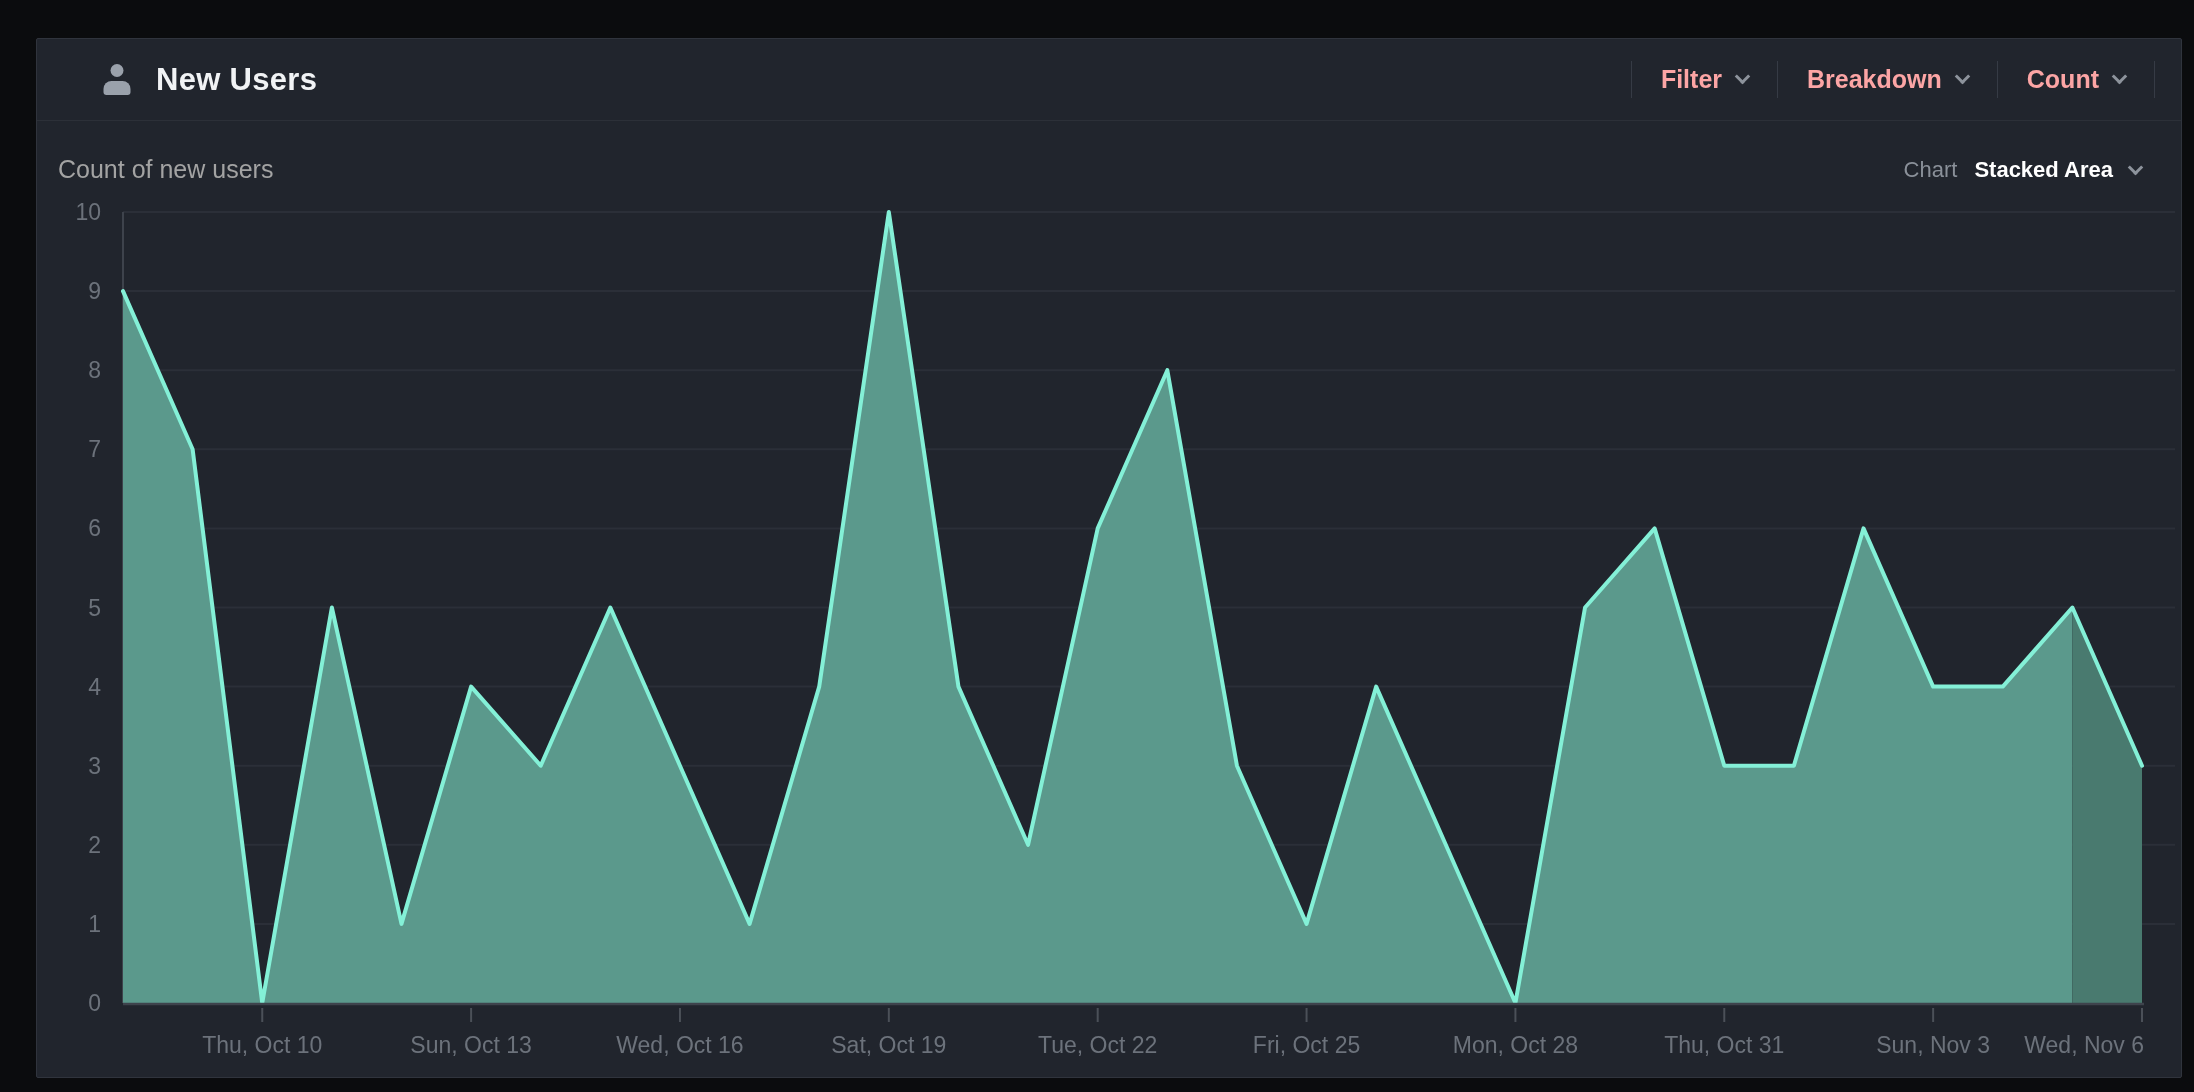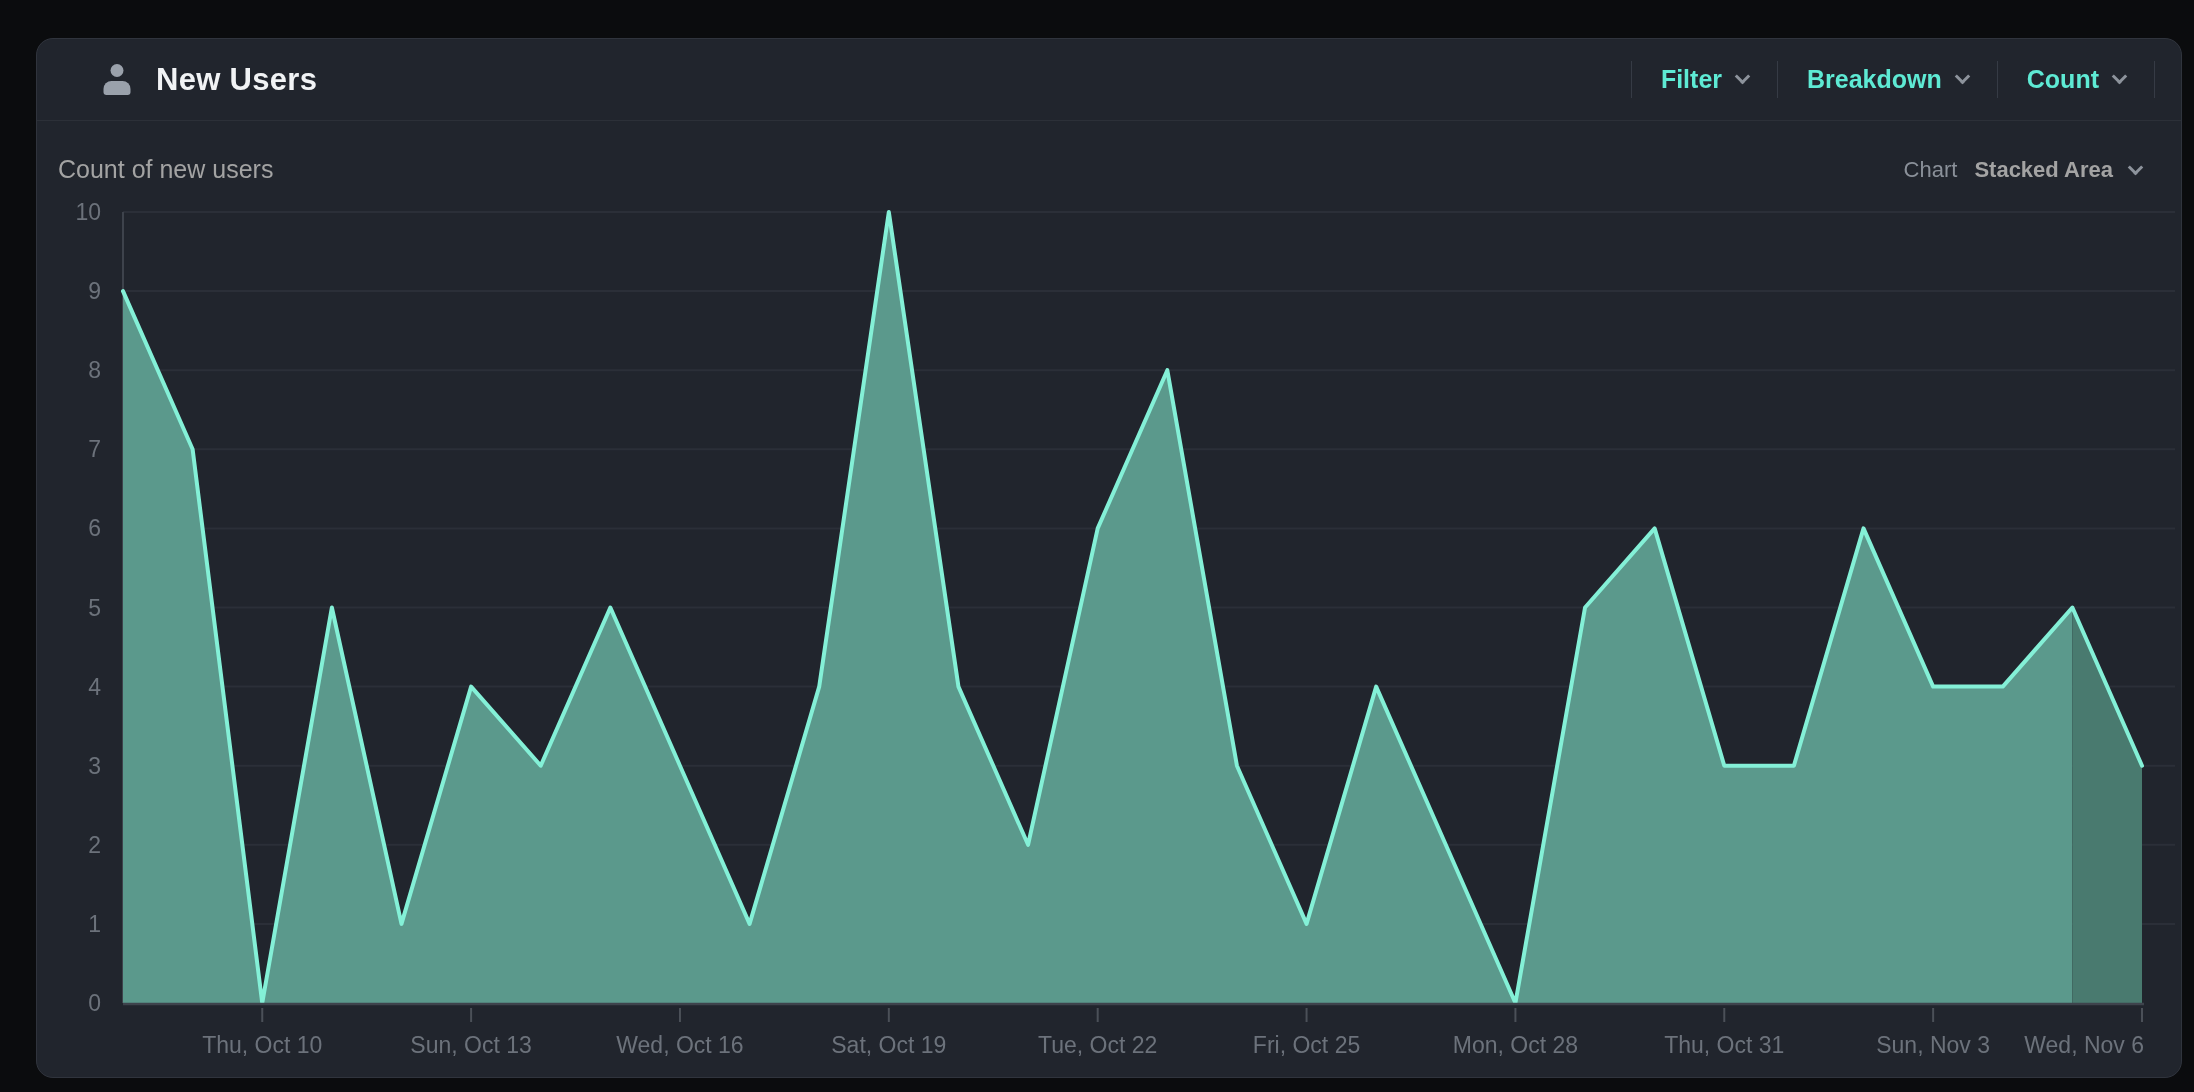--- a/index.html
+++ b/index.html
@@ -4,21 +4,21 @@
 <style>
   * { margin:0; padding:0; box-sizing:border-box; }
   html,body { background:#0b0c0e; }
   .page {
     position:relative; width:2194px; height:1092px;
     background:#0b0c0e; font-family:"Liberation Sans", sans-serif;
     overflow:hidden;
   }
   .card {
     position:absolute; left:36px; top:38px; width:2146px; height:1040px;
-    background:#21252d; border:1px solid #30343d; border-radius:17px;
+    background:#21252d; border:1px solid #30343d; border-radius:2px;
     overflow:hidden;
   }
   .card-header {
     height:82px; display:flex; align-items:center; justify-content:space-between;
     border-bottom:1px solid #2c3038; padding:0 26px 0 62px;
   }
   .header-left { display:flex; align-items:center; gap:21px; }
   .person-icon { position:relative; width:36px; height:36px; }
   .person-icon::before {
     content:""; position:absolute; left:50%; top:2px; transform:translateX(-50%);
@@ -26,39 +26,39 @@
   }
   .person-icon::after {
     content:""; position:absolute; left:50%; bottom:3px; transform:translateX(-50%);
     width:27px; height:14px; border-radius:8px 8px 3px 3px; background:#9aa1ab;
   }
   .card-title { font-size:31px; font-weight:700; color:#f1f3f5; letter-spacing:.3px; }
   .controls { display:flex; align-items:center; height:100%; }
   .sep { width:1px; height:37px; background:#363b45; flex:none; }
   .ctl {
     display:flex; align-items:center; gap:15px; background:none; border:none;
-    color:#5eead4; font-size:25px; font-weight:600; padding:0 29px;
+    color:#fca5a5; font-size:25px; font-weight:600; padding:0 29px;
     font-family:inherit; cursor:pointer; height:100%;
   }
   .chev {
     width:11px; height:11px; flex:none;
     border-right:3px solid #8d939c; border-bottom:3px solid #8d939c;
     transform:rotate(45deg); margin-top:-7px;
   }
   .subheader {
     display:flex; align-items:center; justify-content:space-between;
     padding:25px 40px 0 21px; height:72px;
   }
   .metric-label { color:#a3a3a3; font-size:25px; }
   .chart-type {
     display:flex; align-items:center; gap:17px; background:none; border:none;
     font-family:inherit; font-size:22px; cursor:pointer;
   }
   .chart-type .lbl { color:#8a9099; }
-  .chart-type .val { color:#a3a3a3; font-weight:600; }
+  .chart-type .val { color:#ffffff; font-weight:600; }
   .chart-type .chev { margin-top:-5px; }
   #chart { position:absolute; left:0; top:0; pointer-events:none; }
 </style>
 </head>
 <body>
 
 <div class="page">
   <div class="card">
 
     <div class="card-header">

